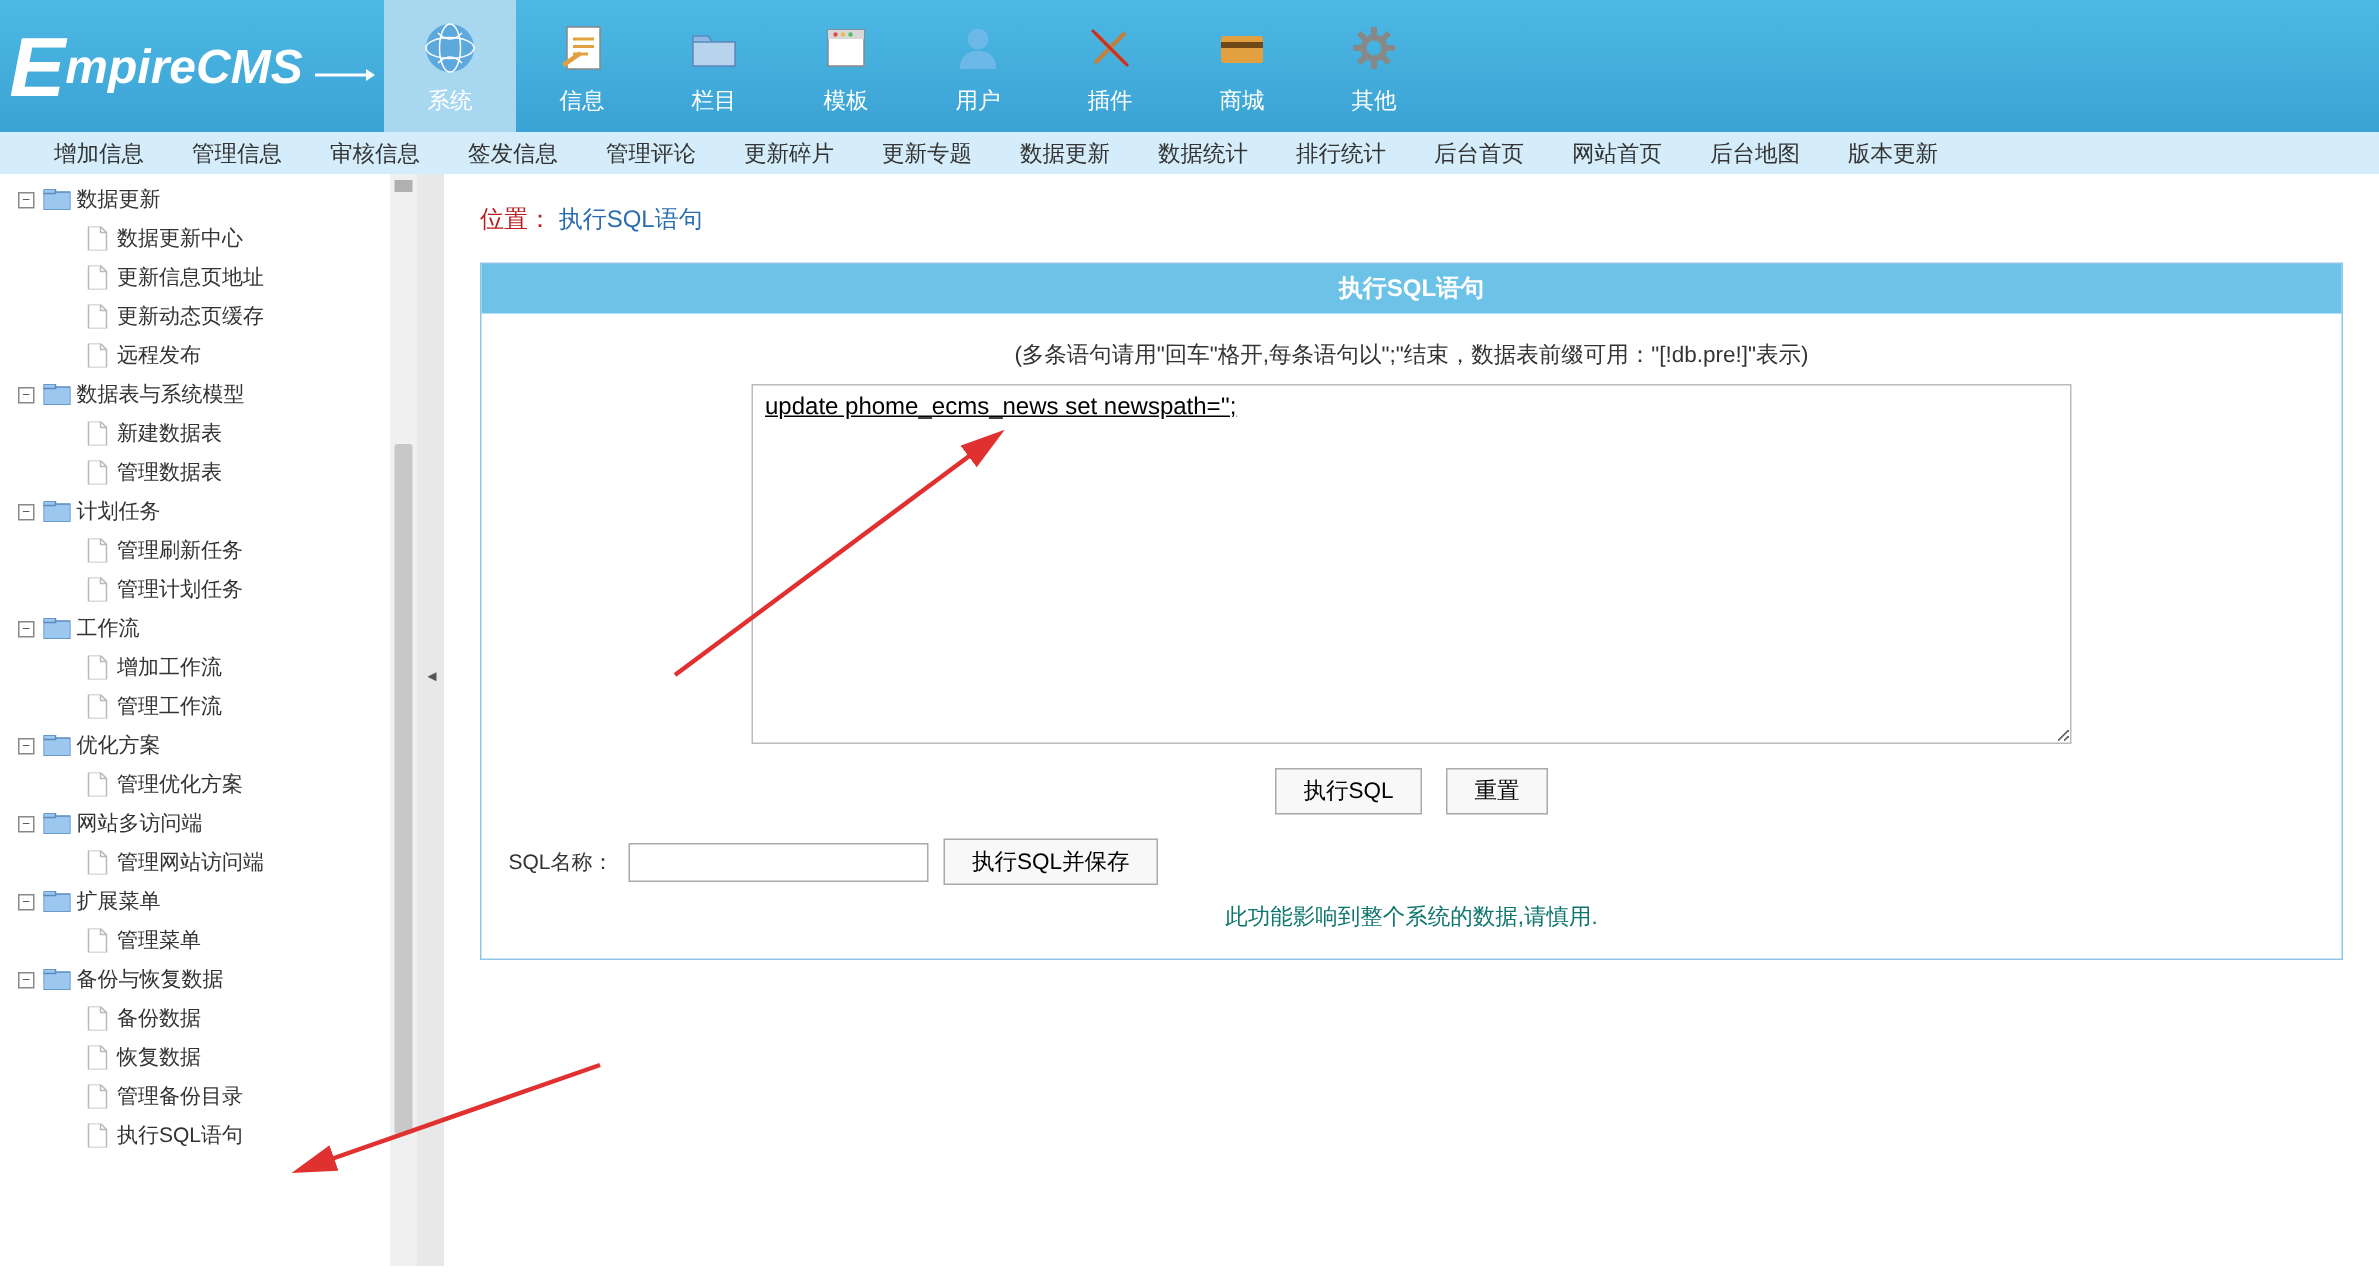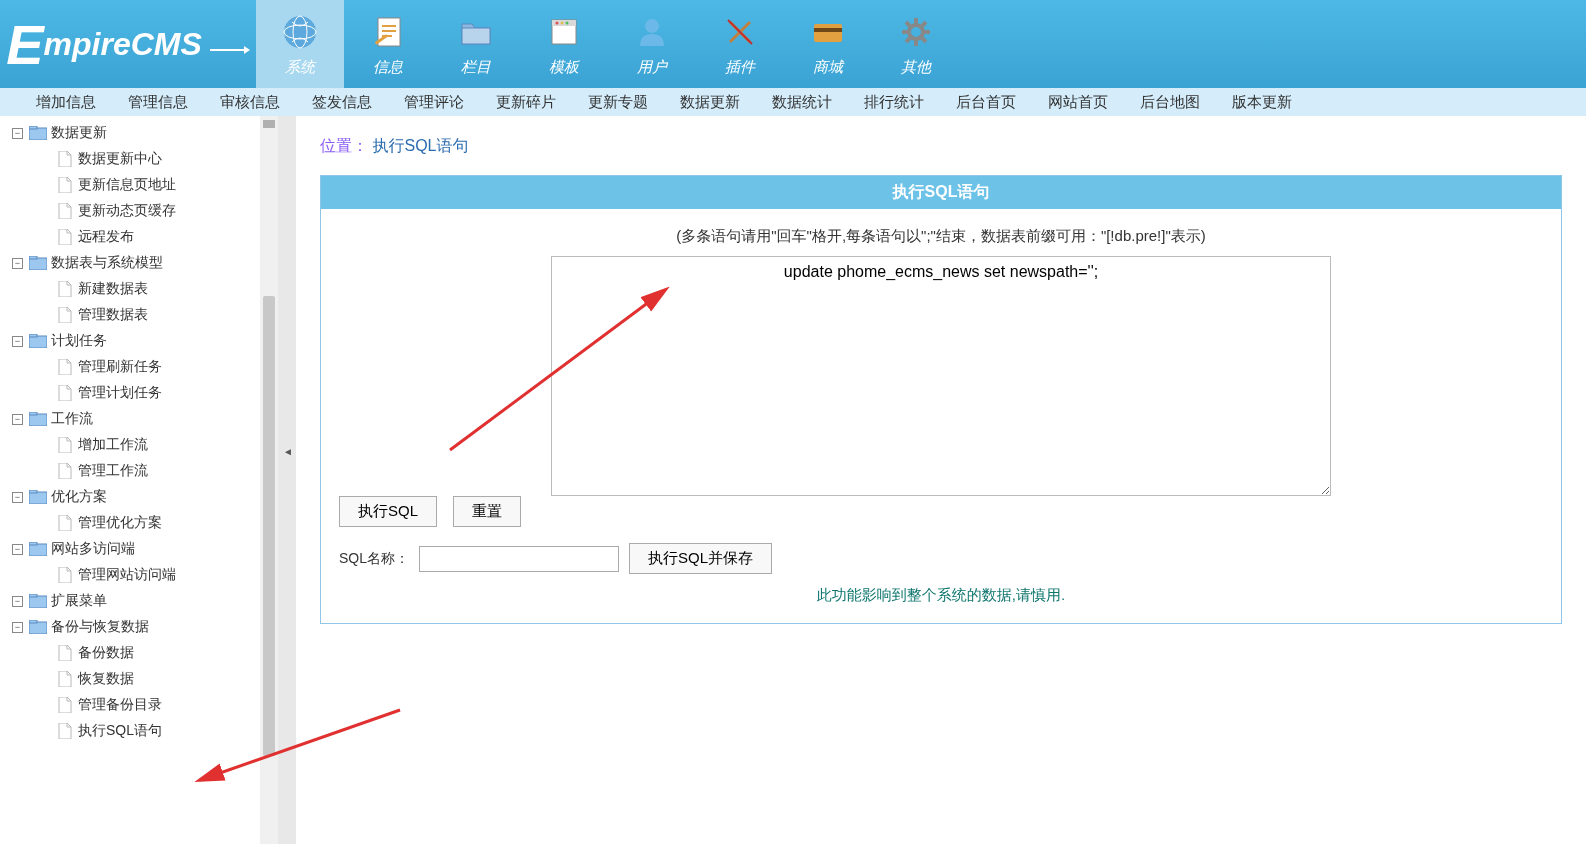--- a/index.html
+++ b/index.html
@@ -5,21 +5,21 @@
 * { box-sizing: border-box; margin: 0; padding: 0; }
 body { font-family: "Microsoft YaHei", Arial, sans-serif; font-size: 14px; color: #333; background: #fff; }
 
 .header { display: flex; align-items: stretch; height: 88px; background: linear-gradient(to bottom, #4db8e5 0%, #3ba3d4 100%); }
 .logo { width: 256px; display: flex; align-items: center; justify-content: center; }
 .logo-text { color: #fff; font-size: 32px; font-weight: bold; font-style: italic; display: flex; align-items: center; }
 .logo-e { font-size: 56px; font-weight: bold; }
 .logo-arrow { margin-left: 8px; }
 
 .topnav { display: flex; flex: 1; }
-.topnav-item { width: 88px; display: flex; flex-direction: column; align-items: center; justify-content: center; cursor: pointer; color: #fff; font-size: 15px; font-style: italic; }
+.topnav-item { width: 88px; display: flex; flex-direction: column; align-items: center; justify-content: center; cursor: pointer; color: #fff; font-size: 15px; }
 .topnav-item.active { background: #a8d8f0; }
 .topnav-icon { width: 40px; height: 40px; margin-bottom: 6px; display: flex; align-items: center; justify-content: center; font-size: 32px; }
 .topnav-label { }
 
 .subnav { height: 28px; background: #d5edfb; display: flex; align-items: center; padding-left: 20px; gap: 0; }
 .subnav-item { padding: 0 16px; color: #333; font-size: 15px; cursor: pointer; }
 
 .body-area { display: flex; height: calc(856px - 88px - 40px); }
 
 .sidebar-col { width: 296px; display: flex; }
@@ -33,29 +33,29 @@
 .tree-node { display: flex; align-items: center; height: 26px; padding-left: 12px; cursor: pointer; }
 .tree-leaf { display: flex; align-items: center; height: 26px; padding-left: 56px; cursor: pointer; color: #333; }
 .tree-toggle { width: 11px; height: 11px; border: 1px solid #888; display: inline-flex; align-items: center; justify-content: center; font-size: 9px; margin-right: 6px; color: #555; background: #fff; }
 .tree-icon { width: 18px; height: 16px; margin-right: 4px; display: inline-flex; align-items: center; justify-content: center; }
 .tree-icon.folder { }
 .tree-icon.folder svg { width: 18px; height: 14px; }
 .tree-icon.file svg { width: 14px; height: 16px; }
 
 .content { flex: 1; padding: 20px 24px; overflow: auto; }
 .breadcrumb { margin-bottom: 18px; font-size: 16px; }
-.breadcrumb .label { color: #8b5cf6; }
+.breadcrumb .label { color: #b91c1c; }
 .breadcrumb .page { color: #2b6cb0; }
 
 .panel { border: 1px solid #8fc6e8; }
 .panel-header { background: #6dc2e8; color: #fff; padding: 6px 0; text-align: center; font-size: 16px; font-weight: bold; }
 .panel-body { padding: 18px; text-align: center; }
 .hint-text { margin-bottom: 10px; font-size: 15px; color: #333; }
-.sql-textarea { width: 780px; height: 240px; padding: 6px 8px; font-size: 16px; font-family: Arial, sans-serif; border: 1px solid #bbb; resize: both; text-align: center; display: block; margin: 0 auto; }
-.button-row { display: flex; gap: 16px; align-items: center; }
+.sql-textarea { width: 880px; height: 240px; padding: 6px 8px; font-size: 16px; font-family: Arial, sans-serif; border: 1px solid #bbb; resize: both; text-align: left; display: block; margin: 0 auto; text-decoration: underline; }
+.button-row { margin-top: 16px; display: flex; justify-content: center; gap: 16px; align-items: center; }
 .btn { padding: 5px 18px; font-size: 15px; background: #f8f8f8; border: 1px solid #aaa; cursor: pointer; }
 .name-row { margin-top: 16px; display: flex; gap: 10px; align-items: center; }
 .name-input { width: 200px; padding: 4px 6px; border: 1px solid #aaa; font-size: 14px; }
 .warn-text { margin-top: 12px; font-size: 15px; color: #0f766e; }
 
 .annotation-arrow { position: absolute; pointer-events: none; }
 .arrow1 { left: 440px; top: 280px; width: 240px; height: 180px; }
 .arrow2 { left: 60px; top: 700px; width: 350px; height: 100px; }
 </style>
 </head>
@@ -359,20 +359,29 @@
         <div class="tree-node">
           <span class="tree-toggle">−</span>
           <span class="tree-icon folder">
             <svg viewBox="0 0 18 14">
               <rect x="0" y="2" width="18" height="12" fill="#9cc8f0" stroke="#5a8ac0"></rect>
               <rect x="0" y="0" width="8" height="3" fill="#9cc8f0" stroke="#5a8ac0"></rect>
             </svg>
           </span>
           <span>扩展菜单</span>
         </div>
+        <div class="tree-leaf">
+          <span class="tree-icon file">
+            <svg viewBox="0 0 14 16">
+              <path d="M1 0 h8 l4 4 v12 h-12 z" fill="#fff" stroke="#b8b8b8"></path>
+              <path d="M9 0 v4 h4" fill="none" stroke="#b8b8b8"></path>
+            </svg>
+          </span>
+          <span>管理菜单</span>
+        </div>
         <div class="tree-node">
           <span class="tree-toggle">−</span>
           <span class="tree-icon folder">
             <svg viewBox="0 0 18 14">
               <rect x="0" y="2" width="18" height="12" fill="#9cc8f0" stroke="#5a8ac0"></rect>
               <rect x="0" y="0" width="8" height="3" fill="#9cc8f0" stroke="#5a8ac0"></rect>
             </svg>
           </span>
           <span>备份与恢复数据</span>
         </div>

